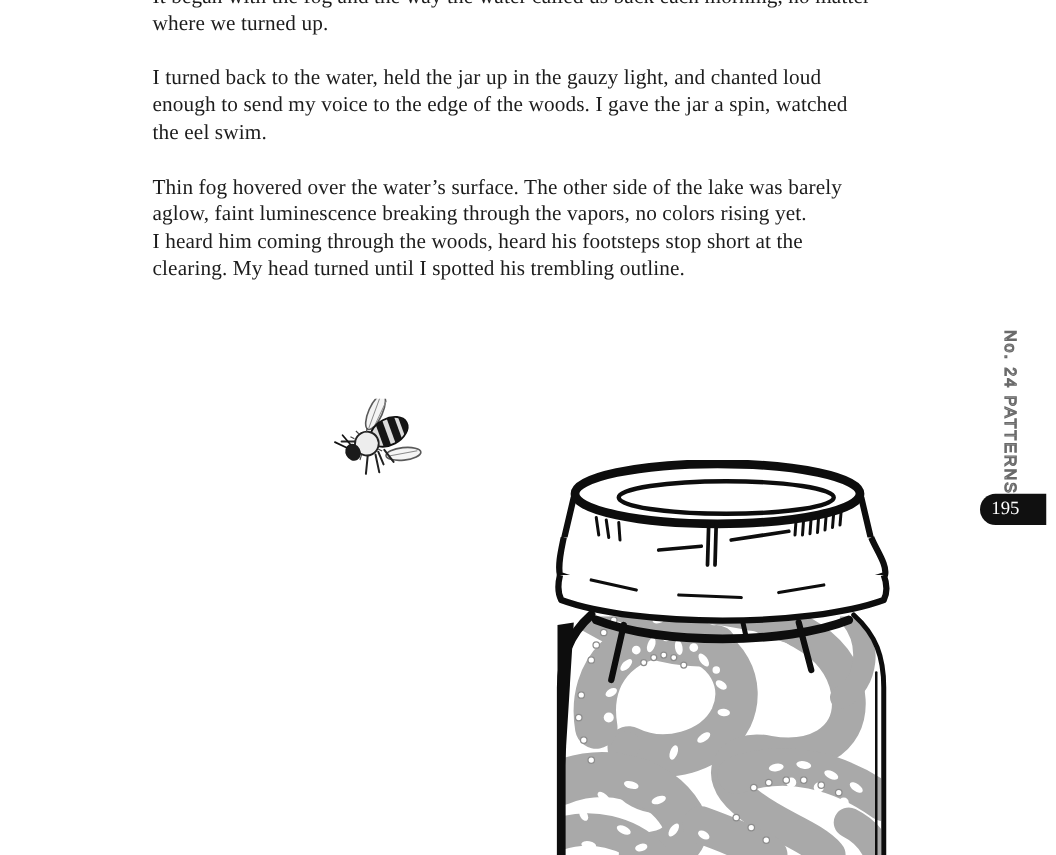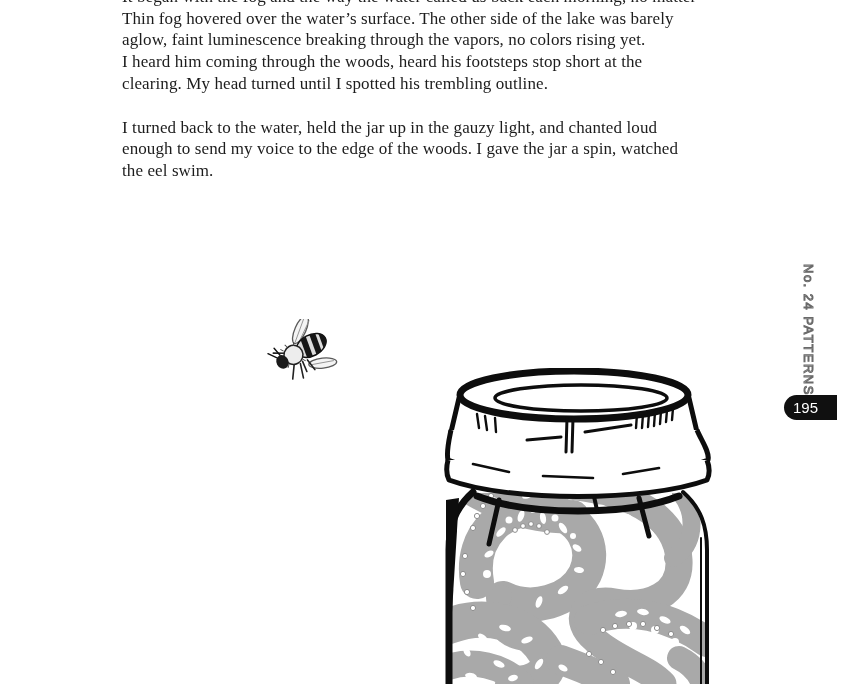--- a/index.html
+++ b/index.html
@@ -35,39 +35,40 @@
     color:#f2f2f2;
     -webkit-text-stroke:1px var(--label-outline);
     text-shadow:0 0 0 #8a8a8a;
     white-space:nowrap;
   }
   .page-badge{
     position:absolute;left:784px;top:395px;width:53px;height:25px;
     background:var(--badge-background);
     border-radius:13px 0 0 13px;
     color:var(--badge-text);
-    font-family:Liberation Sans, sans-serif;
+    font-family:Liberation Serif, serif;
     font-size:15px;line-height:25px;
     padding-left:9px;box-sizing:border-box;
   }
 </style>
 </head>
 <body>
 
 <div class="page">
 
   <div class="text-block">
     <p class="para clipped-line">It began with the fog and the way the water called us back each morning, no matter</p>
+    <p class="para">where we turned up.</p>
+    <p class="para">I turned back to the water, held the jar up in the gauzy light, and chanted loud
+enough to send my voice to the edge of the woods. I gave the jar a spin, watched
+the eel swim.</p>
     <p class="para">Thin fog hovered over the water’s surface. The other side of the lake was barely
 aglow, faint luminescence breaking through the vapors, no colors rising yet.
 I heard him coming through the woods, heard his footsteps stop short at the
 clearing. My head turned until I spotted his trembling outline.</p>
-    <p class="para">I turned back to the water, held the jar up in the gauzy light, and chanted loud
-enough to send my voice to the edge of the woods. I gave the jar a spin, watched
-the eel swim.</p>
   </div>
 
   <svg class="bee" role="img" width="74" height="66" viewBox="0 0 74 66" aria-label="ink sketch of a honeybee">
     <defs>
       <clipPath id="beeAbd">
           <ellipse cx="49" cy="32" rx="16" ry="10.5"></ellipse>
         </clipPath>
     </defs>
     <g transform="rotate(-28 37 33)">
 

